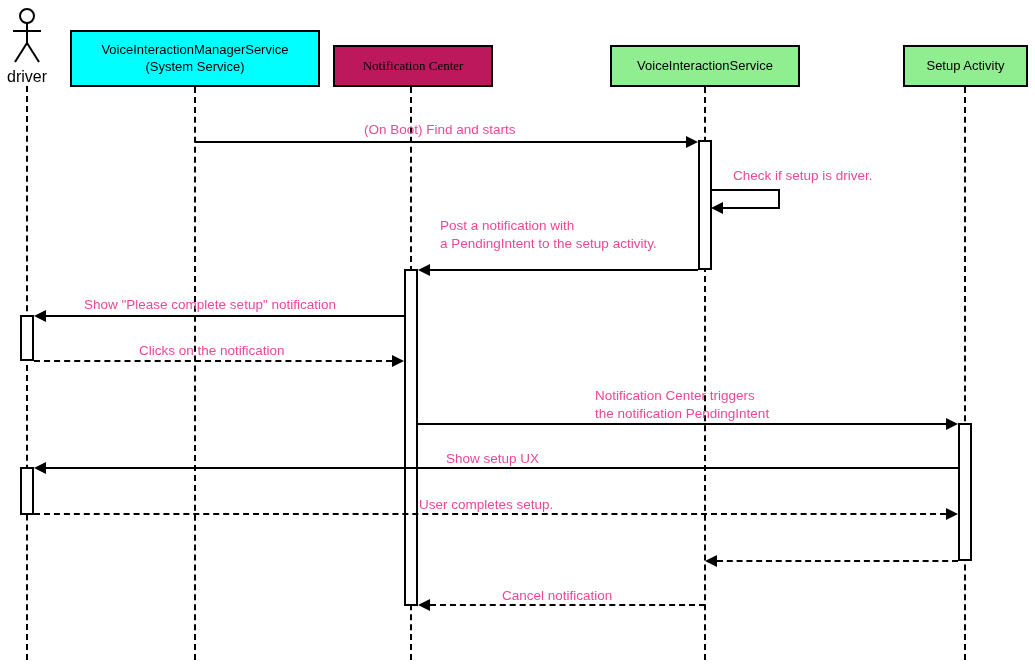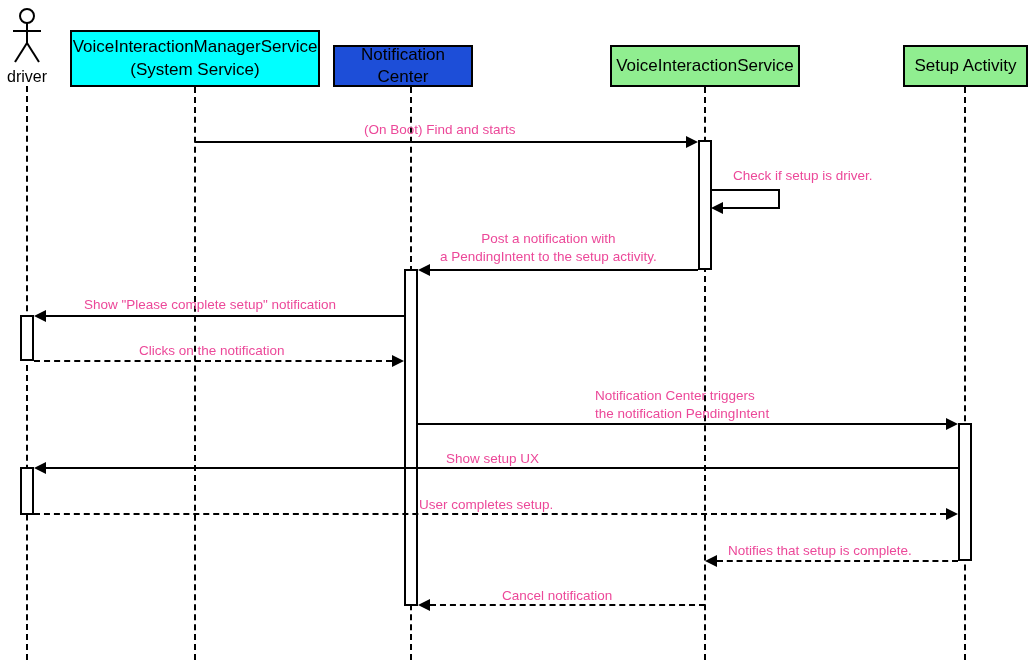--- a/index.html
+++ b/index.html
@@ -2,21 +2,21 @@
 <html><head>
 <meta charset="utf-8">
 <style>
   * { margin:0; padding:0; box-sizing:border-box; }
   html,body { background:#fff; font-family:"Liberation Sans", sans-serif; }
   #canvas { position:relative; width:1035px; height:664px; background:#fff; overflow:hidden; }
 
   .pbox {
     position:absolute; border:2px solid #000;
     display:flex; align-items:center; justify-content:center;
-    text-align:center; font-size:17px; line-height:1.3;
+    text-align:center; font-size:13px; line-height:1.3;
     white-space:pre-line; color:#000;
   }
   .lifeline { position:absolute; width:0; border-left:2px dashed #000; }
   .activation { position:absolute; width:14px; background:#fff; border:2px solid #000; z-index:2; }
   .mline { position:absolute; height:0; border-top:2px solid #000; z-index:3; }
   .mline.dashed { border-top-style:dashed; }
   .vline { position:absolute; width:0; border-left:2px solid #000; z-index:3; }
   .arrow { position:absolute; width:0; height:0; border-top:6px solid transparent; border-bottom:6px solid transparent; z-index:4; }
   .arrow.right { border-left:12px solid #000; }
   .arrow.left  { border-right:12px solid #000; }
@@ -35,21 +35,21 @@
       <line x1="6" y1="25" x2="34" y2="25" stroke="#000" stroke-width="2"></line>
       <line x1="20" y1="37" x2="8" y2="56" stroke="#000" stroke-width="2"></line>
       <line x1="20" y1="37" x2="32" y2="56" stroke="#000" stroke-width="2"></line>
     </svg>
   </div>
   <div class="actor-label" style="left:5px;top:68px;width:44px;">driver</div>
 
   <div class="pbox" style="left: 70px; top: 30px; width: 250px; height: 57px; background-color: rgb(0, 255, 255);">VoiceInteractionManagerService
 (System Service)</div>
 
-  <div class="pbox" style="left: 333px; top: 45px; width: 140px; height: 42px; background-color: #1d4ed8;">Notification Center</div>
+  <div class="pbox" style="left: 333px; top: 45px; width: 160px; height: 42px; background-color: #be185d; font-family: Liberation Serif, serif;">Notification Center</div>
 
   <div class="pbox" style="left: 903px; top: 45px; width: 125px; height: 42px; background-color: rgb(144, 238, 144);">Setup Activity</div>
 
   <div class="pbox" style="left: 610px; top: 45px; width: 190px; height: 42px; background-color: rgb(144, 238, 144);">VoiceInteractionService</div>
 
   <div class="lifeline" style="left:26px;top:86px;height:574px;"></div>
   <div class="lifeline" style="left:194px;top:87px;height:573px;"></div>
   <div class="lifeline" style="left:410px;top:87px;height:573px;"></div>
   <div class="lifeline" style="left:704px;top:87px;height:573px;"></div>
   <div class="lifeline" style="left:964px;top:87px;height:573px;"></div>
@@ -65,21 +65,21 @@
   <div class="mlabel" style="left:364px;top:121px;">(On Boot) Find and starts</div>
 
   <div class="mline" style="left:711px;top:189px;width:69px;"></div>
   <div class="vline" style="left:778px;top:189px;height:19px;"></div>
   <div class="mline" style="left:723px;top:207px;width:57px;"></div>
   <div class="arrow left" style="left:711px;top:202px;"></div>
   <div class="mlabel" style="left:733px;top:167px;">Check if setup is driver.</div>
 
   <div class="mline" style="left:430px;top:269px;width:268px;"></div>
   <div class="arrow left" style="left:418px;top:264px;"></div>
-  <div class="mlabel" style="left:440px;top:230px;text-align:center;">Post a notification with
+  <div class="mlabel" style="left:440px;top:217px;">Post a notification with
 a PendingIntent to the setup activity.</div>
 
   <div class="mline" style="left:46px;top:315px;width:358px;"></div>
   <div class="arrow left" style="left:34px;top:310px;"></div>
   <div class="mlabel" style="left:84px;top:296px;">Show "Please complete setup" notification</div>
 
   <div class="mline dashed" style="left:34px;top:360px;width:358px;"></div>
   <div class="arrow right" style="left:392px;top:355px;"></div>
   <div class="mlabel" style="left:139px;top:342px;">Clicks on the notification</div>
 
@@ -91,19 +91,18 @@
   <div class="mline" style="left:46px;top:467px;width:912px;"></div>
   <div class="arrow left" style="left:34px;top:462px;"></div>
   <div class="mlabel" style="left:446px;top:450px;">Show setup UX</div>
 
   <div class="mline dashed" style="left:34px;top:513px;width:912px;"></div>
   <div class="arrow right" style="left:946px;top:508px;"></div>
   <div class="mlabel" style="left:419px;top:496px;">User completes setup.</div>
 
   <div class="mline dashed" style="left:717px;top:560px;width:241px;"></div>
   <div class="arrow left" style="left:705px;top:555px;"></div>
-  <div class="mlabel" style="left:728px;top:542px;">Notifies that setup is complete.</div>
 
   <div class="mline dashed" style="left:430px;top:604px;width:275px;"></div>
   <div class="arrow left" style="left:418px;top:599px;"></div>
   <div class="mlabel" style="left:502px;top:587px;">Cancel notification</div>
 
 </div>
 
 </body></html>

